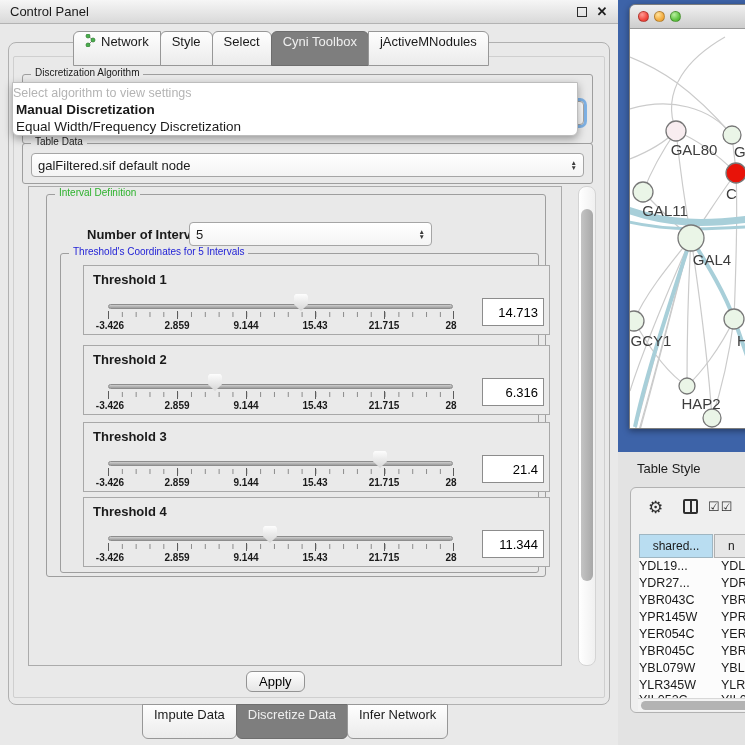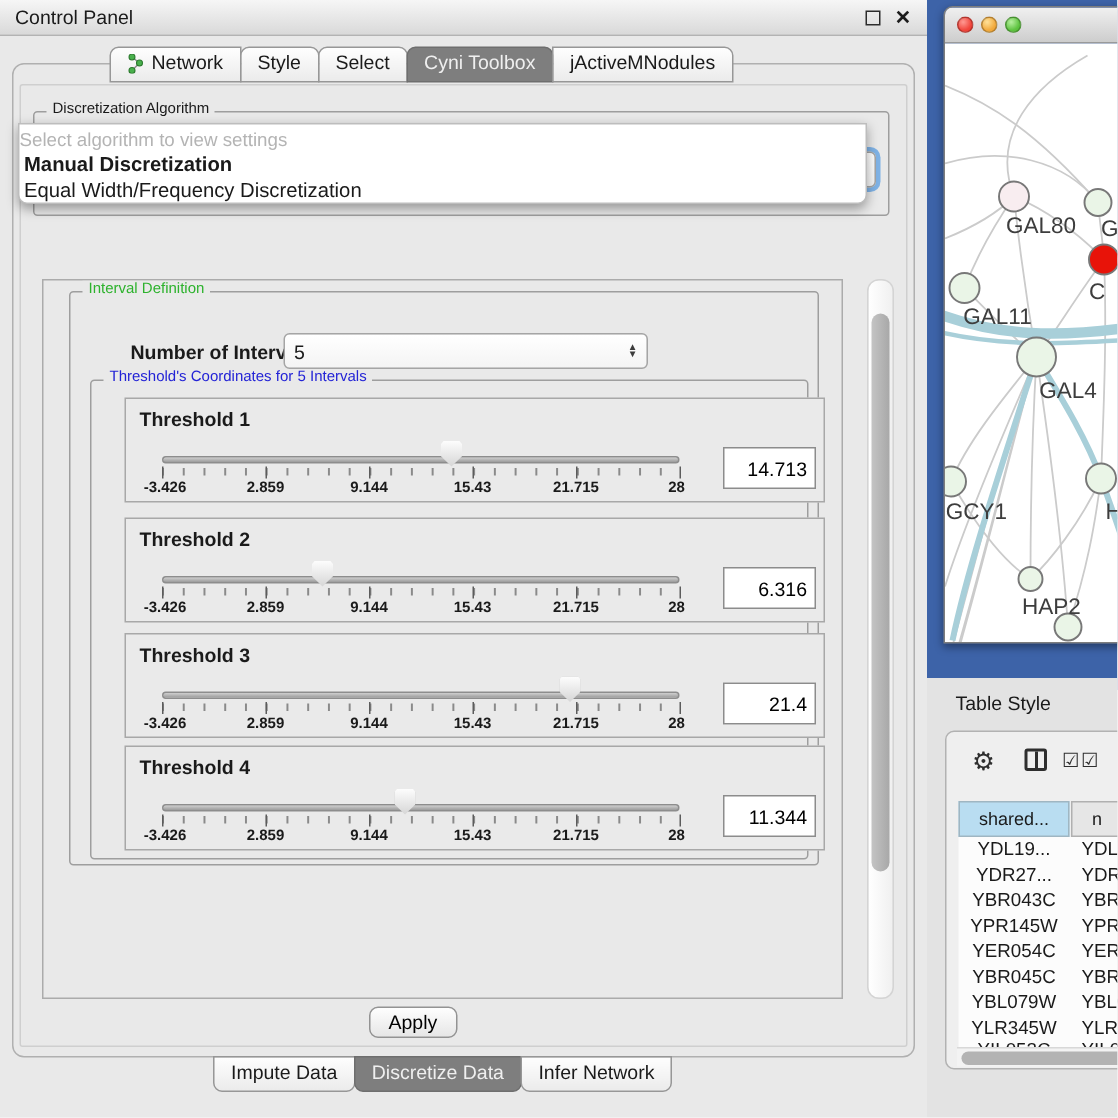--- a/index.html
+++ b/index.html
@@ -14,22 +14,22 @@
     background:linear-gradient(#f6f6f6,#d9d9d9); border-bottom:1px solid #b3b3b3;
     display:flex; align-items:center; padding:0 10px; font-size:13px; }
   #cp-title { flex:1; }
   .win-icon { width:12px; height:12px; margin-left:8px; display:flex; align-items:center; justify-content:center; cursor:default; }
   #float-box { width:10px; height:10px; border:1.5px solid #2c2c2c; background:transparent; }
   #close-x { font-size:13px; font-weight:bold; color:#1c1c1c; line-height:12px; }
 
   
   .tabrow { display:flex; z-index:5; }
   .tab { border:1px solid #979797; background:linear-gradient(#fefefe,#ebebeb);
-    padding:2px 11px 5px; font-size:13px; white-space:nowrap; margin-left:-1px;
-    display:flex; align-items:flex-end; gap:5px; }
+    padding:2px 11px 16px; font-size:13px; white-space:nowrap; margin-left:-1px;
+    display:flex; align-items:flex-start; gap:5px; }
   #top-tabs { left:74px; top:31px; }
   #top-tabs .tab:first-child { border-radius:6px 0 0 0; }
   #top-tabs .tab:last-child { border-radius:0 6px 0 0; }
   #top-tabs .tab { border-radius:0; }
   #top-tabs .tab, #bottom-tabs .tab { border-radius:6px 6px 0 0; }
   #bottom-tabs { left:143px; top:704px; }
   #bottom-tabs .tab { border-radius:0 0 6px 6px; }
   .tab.sel { background:#7e7e7e; color:#efefef; border-color:#6e6e6e; }
 
   #outer-panel { left:8px; top:42px; width:602px; height:663px;
@@ -111,21 +111,21 @@
     border:1px solid #b2b2b2; border-radius:6px; overflow:hidden; }
   .tb-toolbar-icon { position:absolute; color:#2e2e2e; }
   #col-icon { width:15px; height:15px; border:2px solid #2e2e2e; border-radius:2px;
     background:linear-gradient(to right, transparent 5px, #2e2e2e 5px, #2e2e2e 7px, transparent 7px); }
   .hcell { position:absolute; top:46px; height:24px; border:1px solid #9fb6c2;
     font-size:12px; display:flex; align-items:center; justify-content:center; }
   #hcell1 { left:8px; width:74px; background:#b9ddf1; }
   #hcell2 { left:83px; width:60px; background:#e6e6e6; border-color:#b0b0b0; justify-content:flex-start; padding-left:13px; }
   #rows-bg { position:absolute; left:8px; top:70px; width:135px; height:140px; background:#fcfcfc; }
   .trow { position:absolute; left:8px; width:135px; height:17px; font-size:12.5px; display:flex; }
-  .tcell1 { width:74px; text-align:center; overflow:hidden; white-space:nowrap; }
+  .tcell1 { width:74px; text-align:left; overflow:hidden; white-space:nowrap; }
   .tcell2 { padding-left:8px; overflow:hidden; white-space:nowrap; }
   #hscroll { position:absolute; left:7px; top:210px; width:130px; height:13px;
     background:#f3f3f3; border-top:1px solid #d8d8d8; }
   #hthumb { position:absolute; left:3px; top:2px; width:115px; height:9px; background:#b3b3b3; border-radius:5px; }
 
   svg text { font-family:"Liberation Sans",sans-serif; }
 </style>
 </head>
 <body>
 
@@ -180,20 +180,30 @@
           </span>
       </div>
     </div>
 
     <div id="algo-popup" class="abs">
       <div id="algo-hint">Select algorithm to view settings</div>
       <div id="algo-opt1" class="algo-opt">Manual Discretization</div>
       <div id="algo-opt2" class="algo-opt">Equal Width/Frequency Discretization</div>
     </div>
 
+    <div class="abs group" style="left:22px; top:143px; width:571px; height:41px;">
+      <span class="group-title">Table Data</span>
+      <div class="combo abs" style="left:8px; top:9px; width:553px; height:24px;">
+        <span class="val">galFiltered.sif default node</span>
+        <span class="stepper">
+            <span>▲</span>
+            <span>▼</span>
+          </span>
+      </div>
+    </div>
 
     <div id="scrollview" class="abs">
 
       <div class="abs group" style="left:17px; top:7px; width:500px; height:383px;">
         <span class="group-title t-green">Interval Definition</span>
 
         <span class="abs" style="left:40px; top:32px; font-size:13px; font-weight:bold;">Number of Intervals</span>
         <div class="combo abs" style="left:142px; top:27px; width:243px; height:24px;">
           <span class="val">5</span>
           <span class="stepper">

